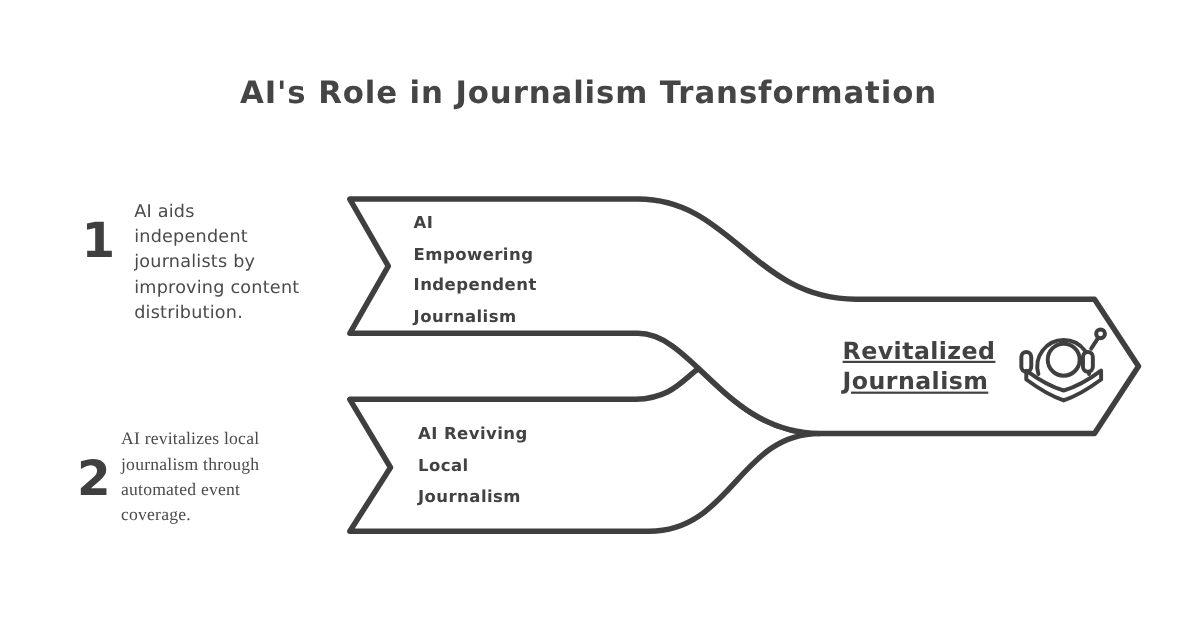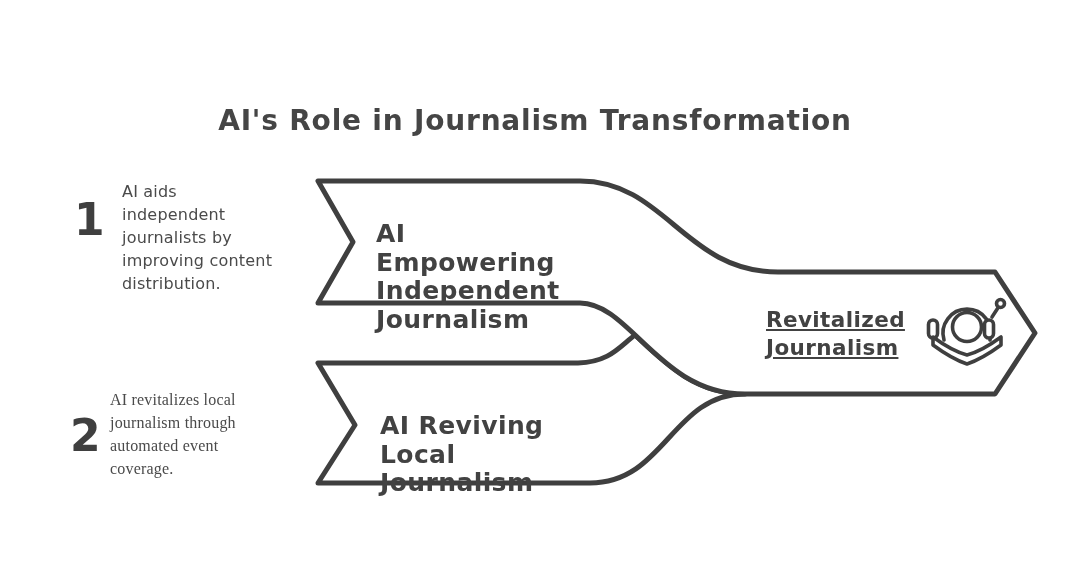--- a/index.html
+++ b/index.html
@@ -11,32 +11,31 @@
     font-family:"DejaVu Sans","Liberation Sans",sans-serif;
     color:#464646;
   }
   .diagram-svg{position:absolute;left:0;top:0;width:1070px;height:575px;}
   .abs{position:absolute;white-space:pre-line;}
   .title{
     left:0;top:68px;width:1070px;
     text-align:center;
     font-size:28px;font-weight:700;letter-spacing:0.8px;
     color:#454545;
-    margin-top:36px;
   }
   .step-number{
     font-size:44px;font-weight:700;color:#3f3f3f;line-height:1;
   }
   .step-desc{
     font-size:16px;line-height:23px;color:#4a4a4a;letter-spacing:0.2px;
     width:200px;
   }
   .banner-label{
-    font-size:25px;font-weight:700;line-height:28.5px;
-    color:#424242;letter-spacing:0.4px;margin-top:32px;
+    font-size:15px;font-weight:700;line-height:28.5px;
+    color:#424242;letter-spacing:0.4px;
   }
   .output-label{
     font-size:21.5px;font-weight:700;line-height:27.5px;
     color:#424242;letter-spacing:0.4px;
   }
 </style>
 </head>
 <body>
 
 <div class="canvas">

